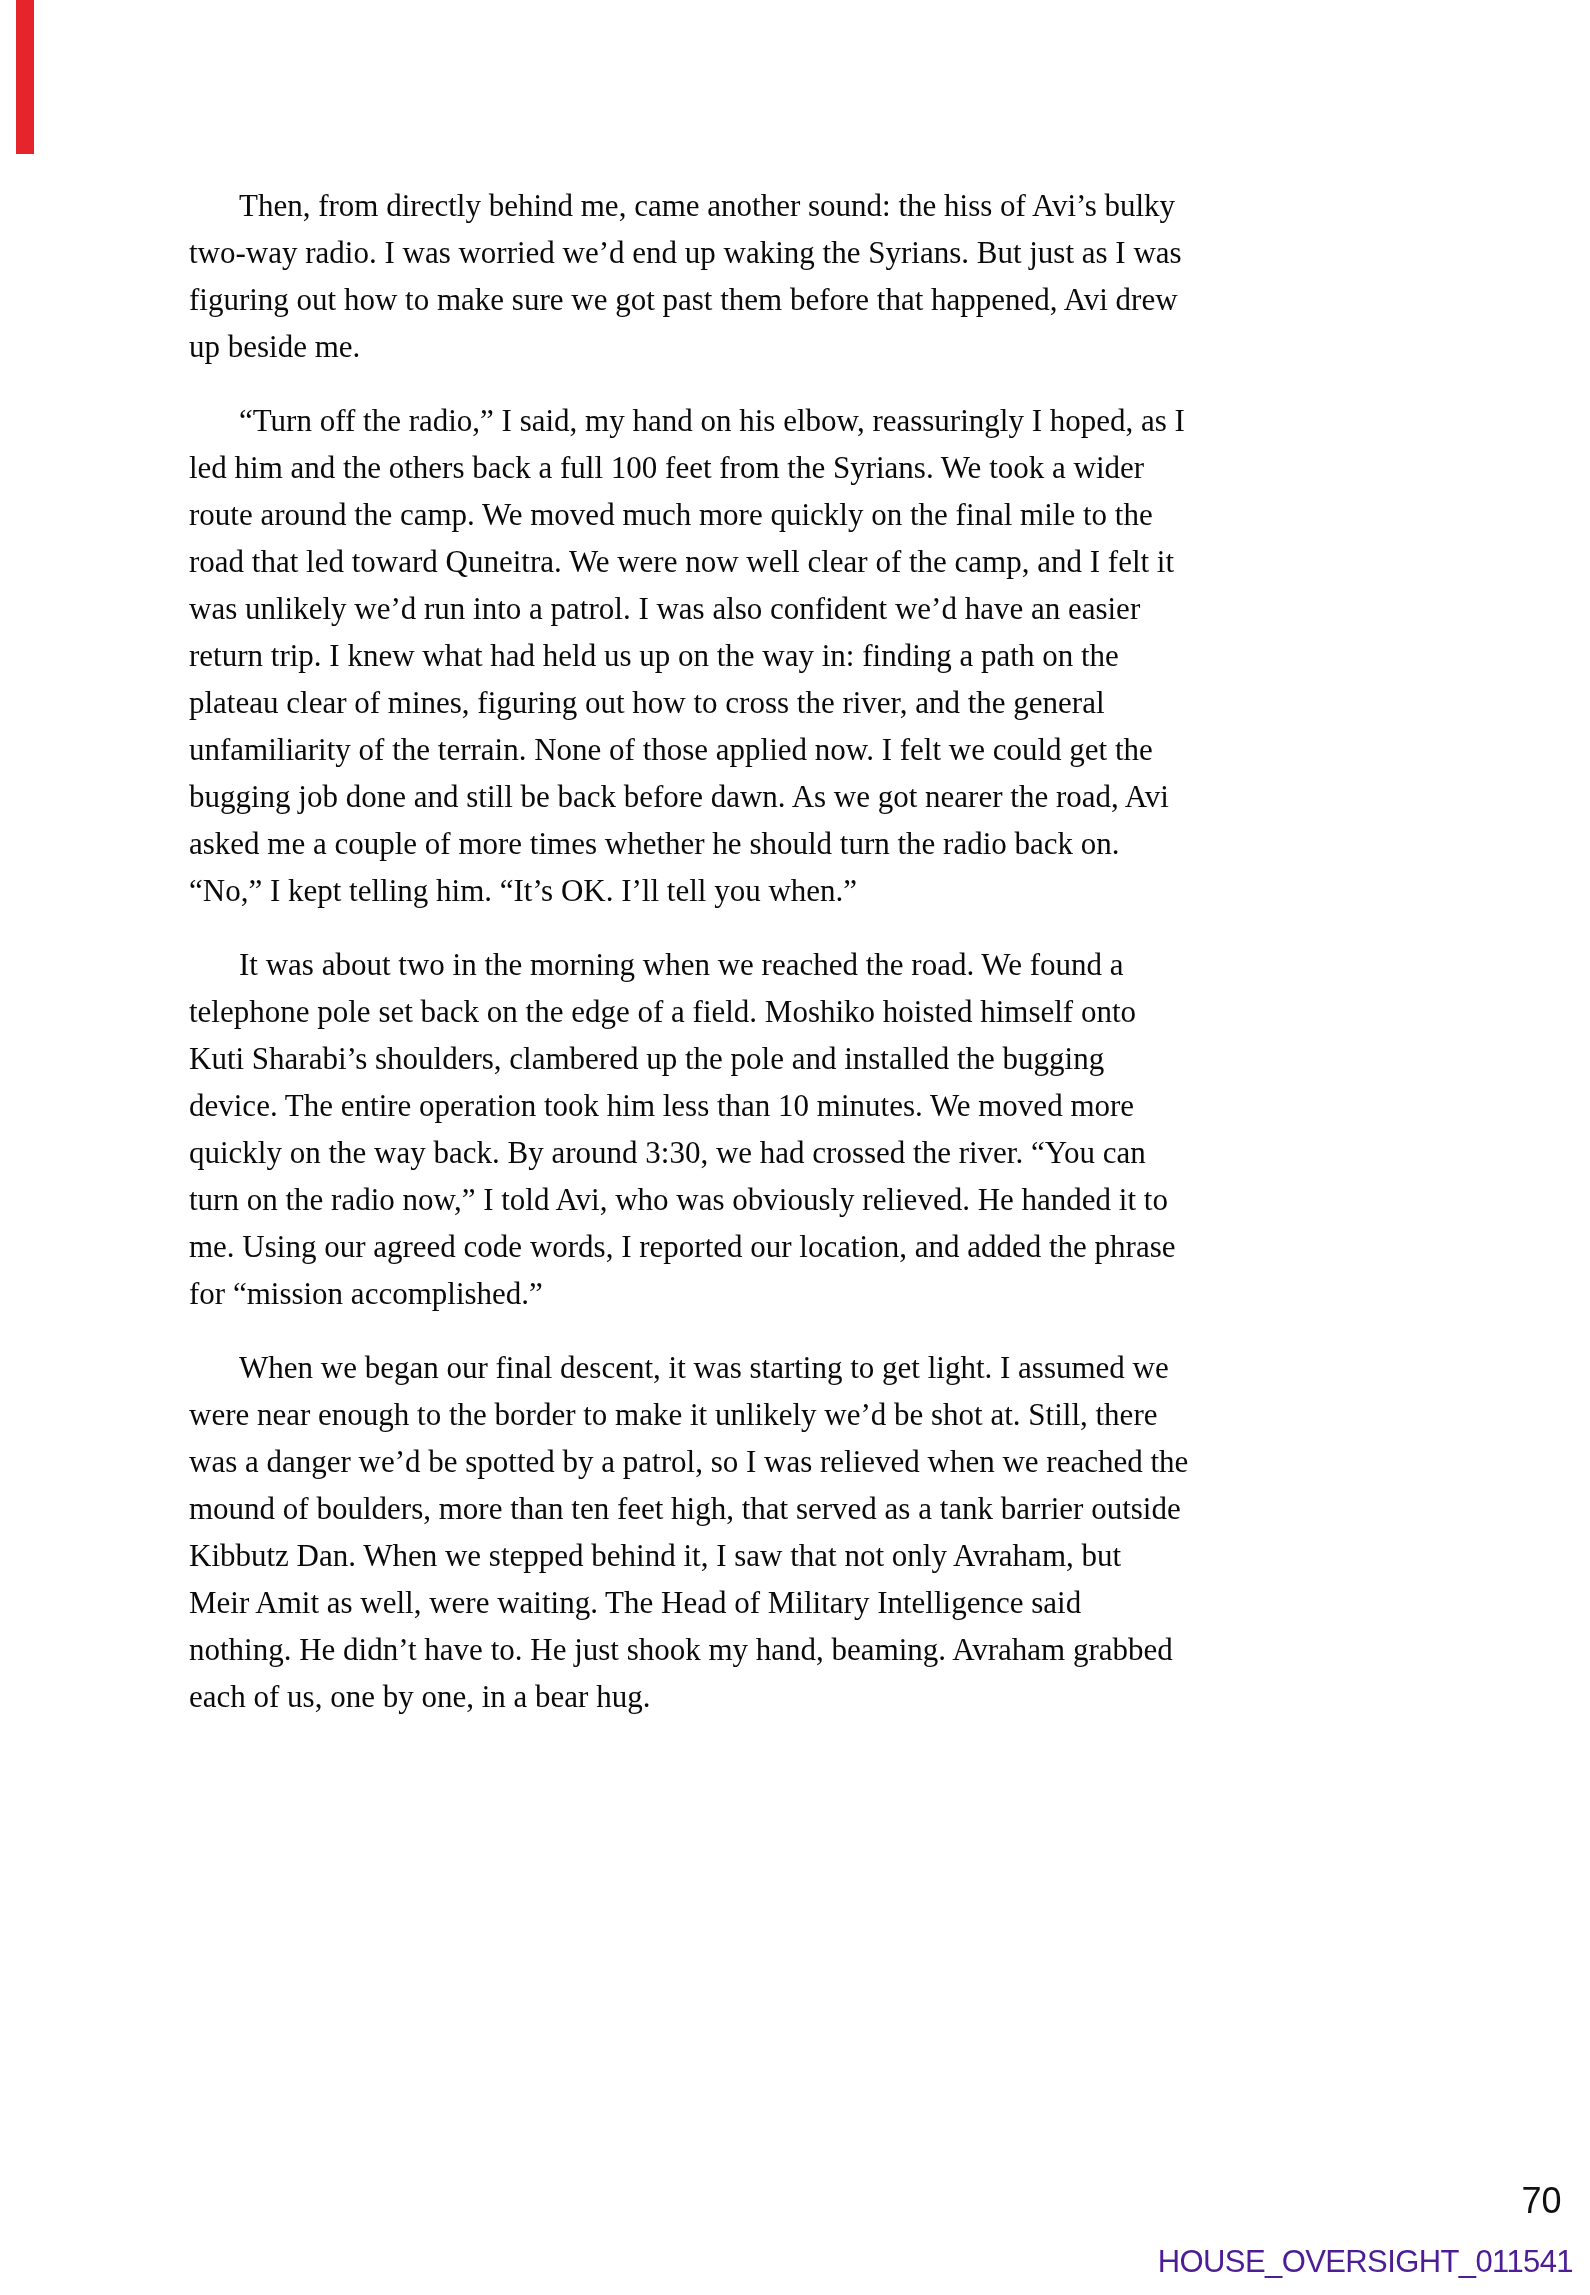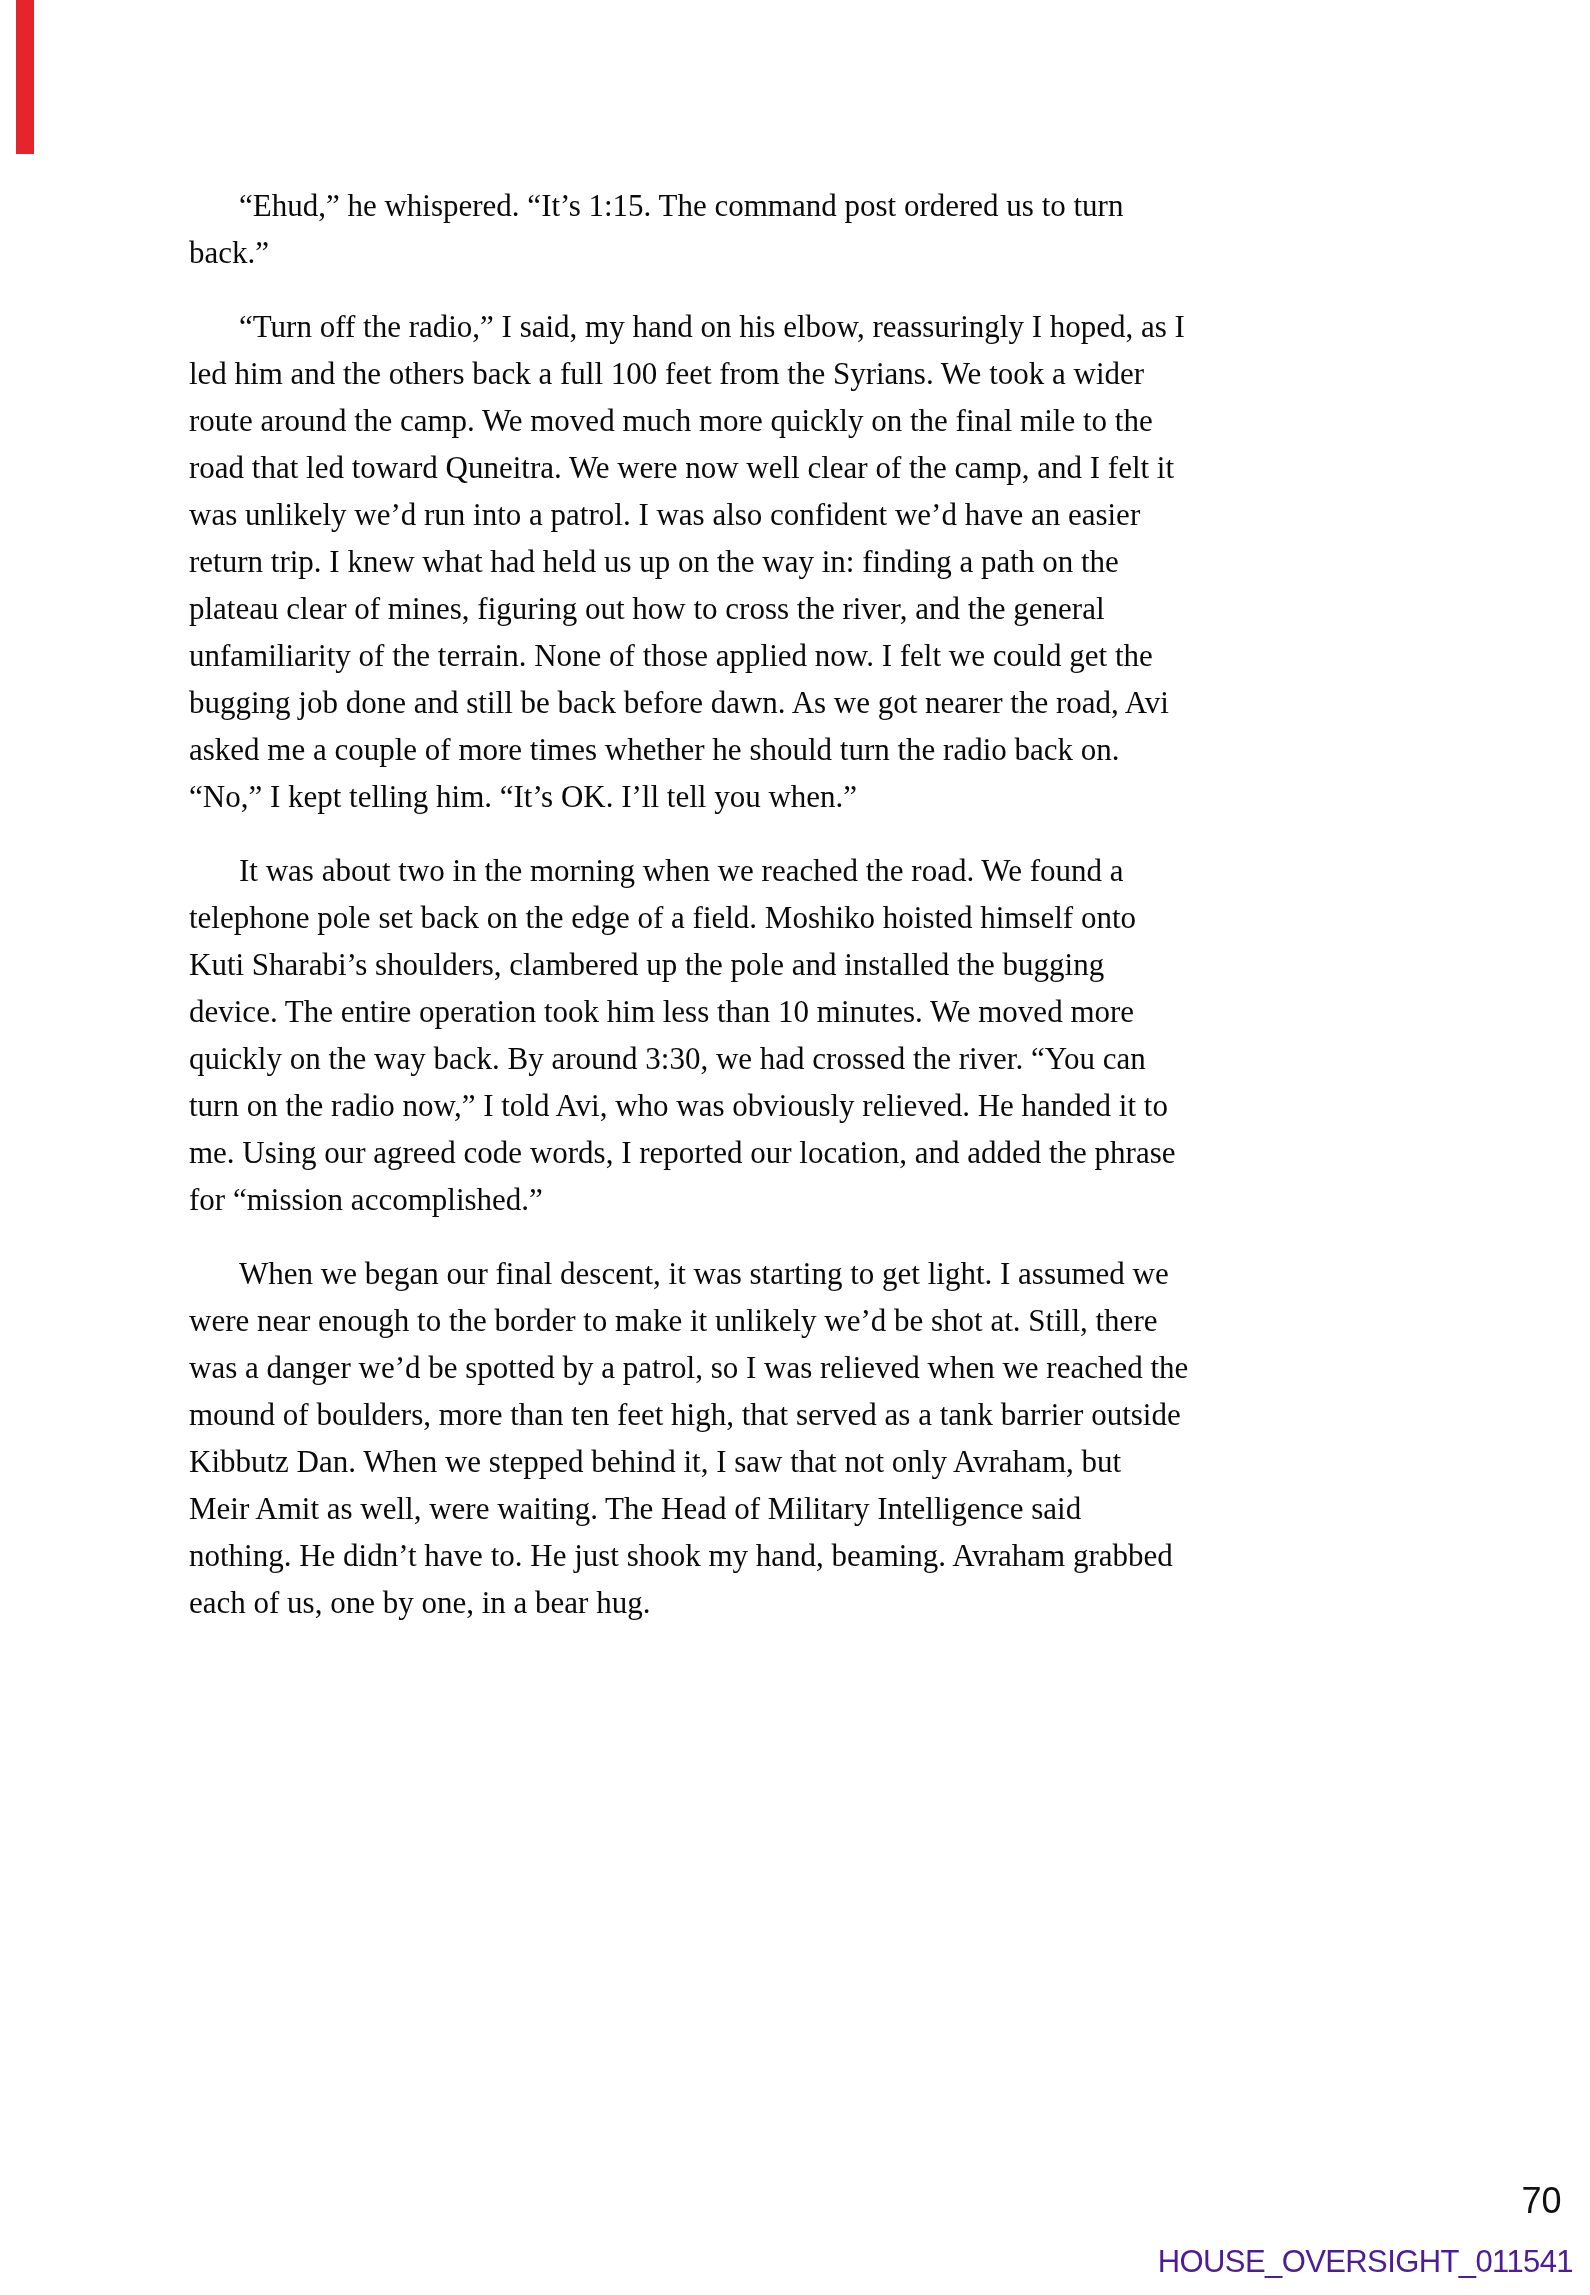--- a/index.html
+++ b/index.html
@@ -58,22 +58,24 @@
   }
 </style>
 </head>
 <body>
 
 <div class="page">
 
   <div class="red-mark"></div>
 
   <div class="text-block">
-    <p>“Ehud,” he whispered. “It’s 1:15. The command post ordered us to turn
-back.”</p>
+    <p>Then, from directly behind me, came another sound: the hiss of Avi’s bulky
+two-way radio. I was worried we’d end up waking the Syrians. But just as I was
+figuring out how to make sure we got past them before that happened, Avi drew
+up beside me.</p>
     <p>“Turn off the radio,” I said, my hand on his elbow, reassuringly I hoped, as I
 led him and the others back a full 100 feet from the Syrians. We took a wider
 route around the camp. We moved much more quickly on the final mile to the
 road that led toward Quneitra. We were now well clear of the camp, and I felt it
 was unlikely we’d run into a patrol. I was also confident we’d have an easier
 return trip. I knew what had held us up on the way in: finding a path on the
 plateau clear of mines, figuring out how to cross the river, and the general
 unfamiliarity of the terrain. None of those applied now. I felt we could get the
 bugging job done and still be back before dawn. As we got nearer the road, Avi
 asked me a couple of more times whether he should turn the radio back on.

